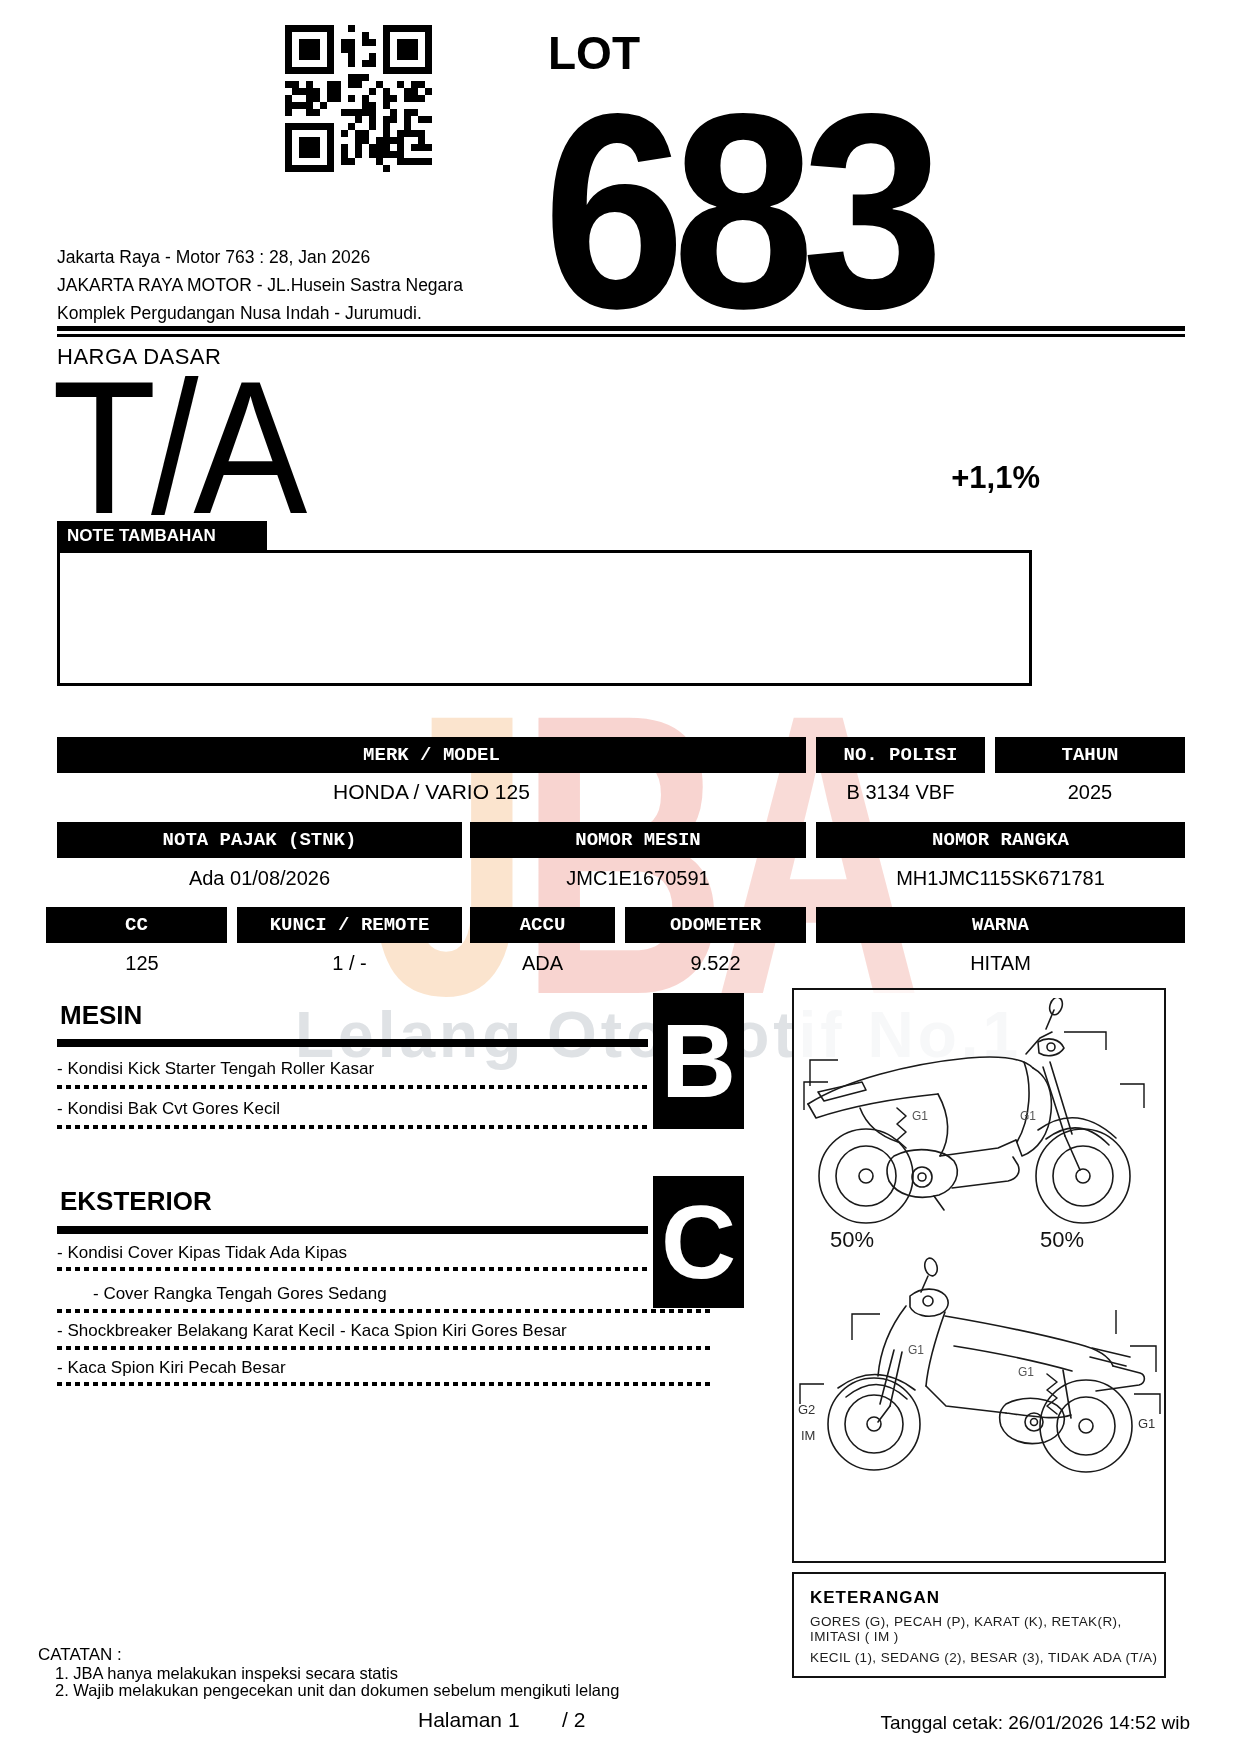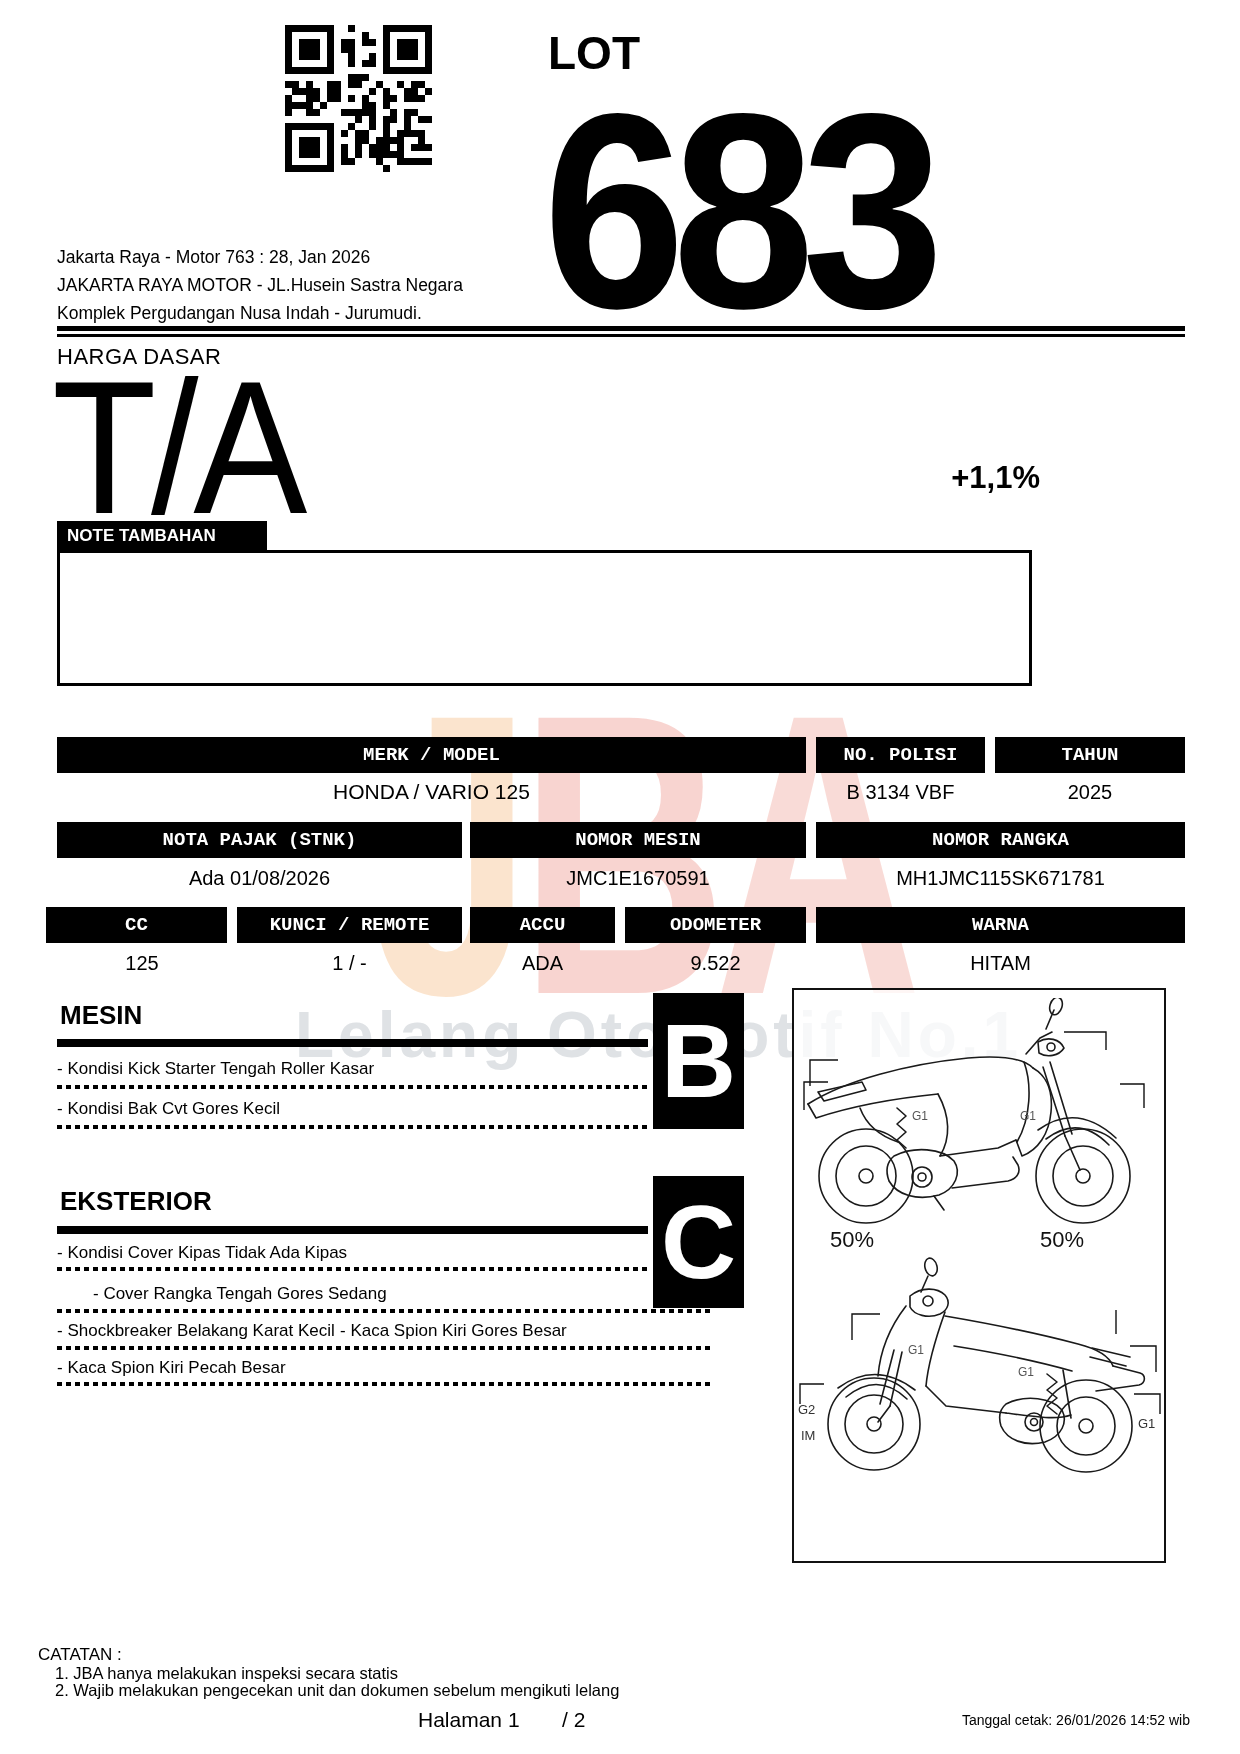--- a/index.html
+++ b/index.html
@@ -47,21 +47,21 @@
   #bike2{left:794px;top:1254px;z-index:3;}
   #keterangan-box{left:792px;top:1572px;width:374px;height:106px;border:2.5px solid #111;
       box-sizing:border-box;z-index:2;padding:14px 0 0 16px;background:#fff;}
   #keterangan-box .kt-title{font-size:17px;font-weight:bold;letter-spacing:1px;}
   #keterangan-box .kt-line{font-size:13.5px;color:#1c1c1c;margin-top:6px;letter-spacing:.4px;}
   
   #catatan-title{left:38px;top:1645px;font-size:17px;z-index:2;}
   .catatan-item{position:absolute;left:55px;font-size:16.5px;z-index:2;}
   #page-num{left:418px;top:1708px;font-size:21px;z-index:2;}
   #page-of{left:562px;top:1708px;font-size:21px;z-index:2;}
-  #printed{left:740px;top:1712px;width:450px;text-align:right;font-size:14px;z-index:2;}
+  #printed{left:740px;top:1712px;width:450px;text-align:right;font-size:19px;z-index:2;}
   svg text{font-family:"Liberation Sans","DejaVu Sans",sans-serif;}
 </style>
 </head>
 <body>
 
 <div id="page">
 
   <div class="abs" id="wm-letters" aria-hidden="true"><span style="color:#f6c08b">J</span><span style="color:#f09a90">B</span><span style="color:#f3aba1">A</span></div>
   <div class="abs" id="wm-tagline">Lelang Otomotif No.1</div>
 
@@ -353,20 +353,25 @@
         <path d="M340,140 H366 V160"></path>
       </g>
       <text x="114" y="100" font-size="12" fill="#555">G1</text>
       <text x="224" y="122" font-size="12" fill="#555">G1</text>
       <text x="4" y="160" font-size="13" fill="#333">G2</text>
       <text x="7" y="186" font-size="13" fill="#333">IM</text>
       <text x="344" y="174" font-size="13" fill="#333">G1</text>
     </svg>
   </div>
 
+  <div class="abs" id="keterangan-box">
+    <div class="kt-title">KETERANGAN</div>
+    <div class="kt-line">GORES (G), PECAH (P), KARAT (K), RETAK(R), IMITASI ( IM )</div>
+    <div class="kt-line">KECIL (1), SEDANG (2), BESAR (3), TIDAK ADA (T/A)</div>
+  </div>
 
   <div class="abs" id="catatan-title">CATATAN :</div>
   <div class="catatan-item" style="top:1664px;">1. JBA hanya melakukan inspeksi secara statis</div>
   <div class="catatan-item" style="top:1681px;">2. Wajib melakukan pengecekan unit dan dokumen sebelum mengikuti lelang</div>
   <div class="abs" id="page-num">Halaman 1</div>
   <div class="abs" id="page-of">/ 2</div>
   <div class="abs" id="printed">Tanggal cetak: 26/01/2026 14:52 wib</div>
 
 </div>
 

